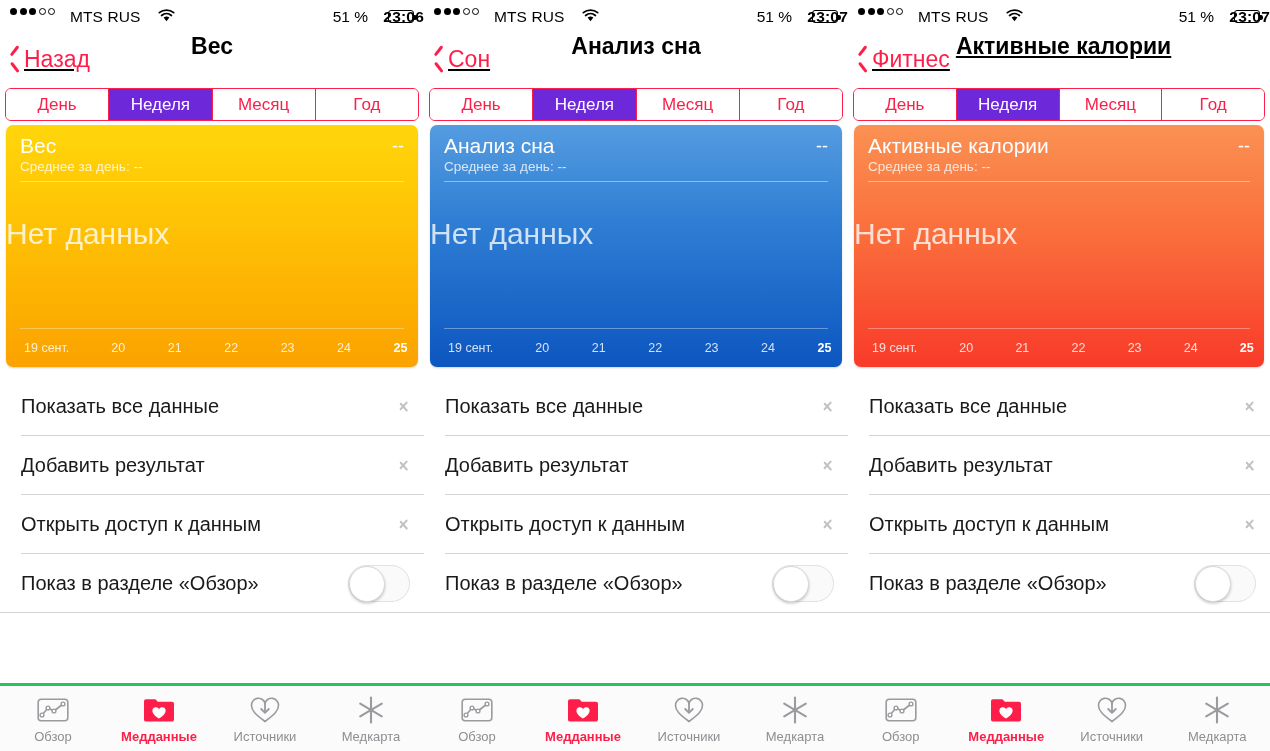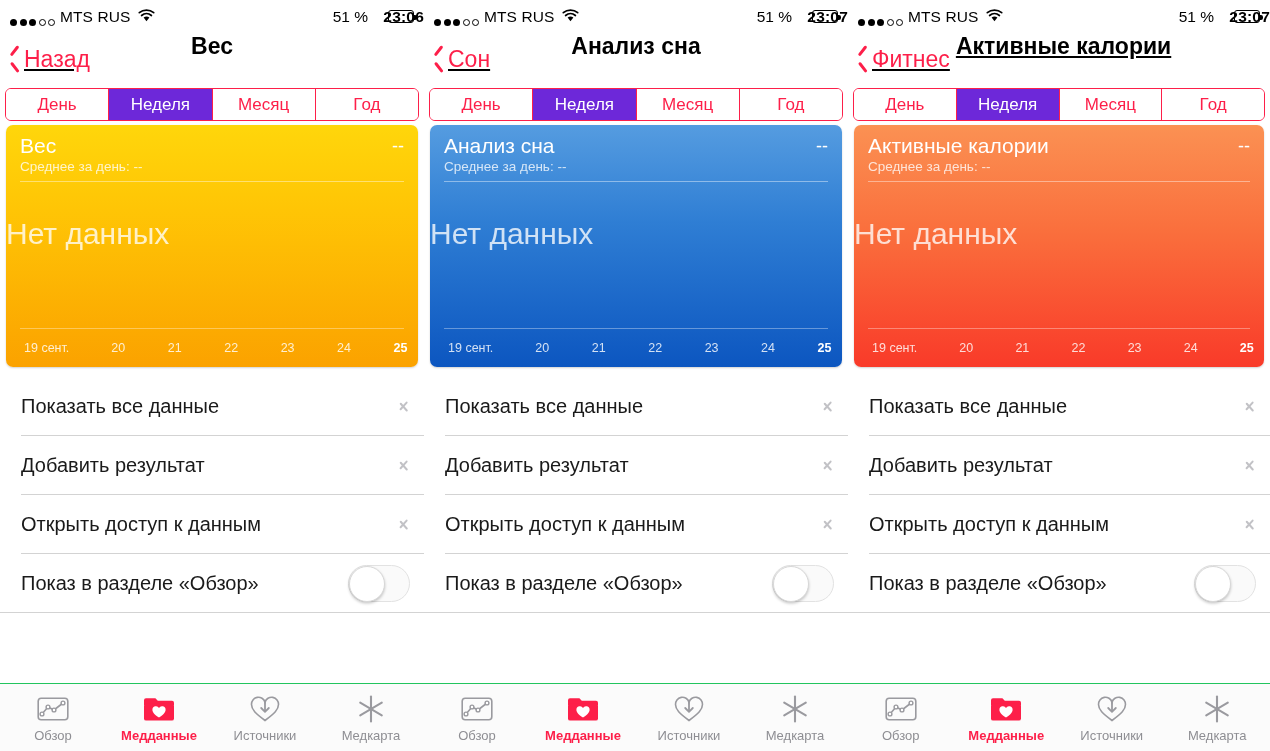--- a/index.html
+++ b/index.html
@@ -24,21 +24,21 @@
   
   .statusbar {
     height: 33px;
     display: flex;
     align-items: center;
     padding: 0 10px;
     font-size: 15.5px;
     color: #000;
     position: relative;
   }
-  .sb-left { display: flex; align-items: flex-end; gap: 5px; }
+  .sb-left { display: flex; align-items: flex-start; gap: 15px; }
   .dots { display: flex; align-items: center; gap: 2.5px; }
   .dot { width: 7px; height: 7px; border-radius: 50%; background: #000; }
   .dot.hollow { background: transparent; border: 1.3px solid #000; width: 7px; height: 7px; }
   .carrier { font-size: 15.5px; letter-spacing: .1px; }
   .wifi { margin-left: 3px; display: inline-block; }
   .sb-time {
     position: absolute; left: 0; right: 0; text-align: right;
     font-size: 15.5px; font-weight: bold; letter-spacing: .2px; padding-left: 34px;
   }
   .sb-right {
@@ -176,21 +176,21 @@
     position: absolute; left: 0px; top: -0.5px;
     width: 36px; height: 36px; border-radius: 50%;
     background: #fff; border: 1px solid #d8d8d8;
     box-shadow: 0 1.5px 3px rgba(0,0,0,.22);
   }
 
   
   .tabbar {
     position: absolute; left: 0; right: 0; bottom: 0;
     height: 68px; background: #fbfbfb;
-    border-top: 1px solid #22c55e;
+    border-top: 3px solid #22c55e;
     display: flex; align-items: center;
   }
   .tab {
     flex: 1; display: flex; flex-direction: column;
     align-items: center; justify-content: center; gap: 3px;
     cursor: pointer;
   }
   .tab-icon { height: 33px; display: flex; align-items: center; justify-content: center; }
   .tab-label { font-size: 13px; color: #8e8e93; white-space: nowrap; }
   .tab.active .tab-label { color: #fd1f49; font-weight: bold; }

